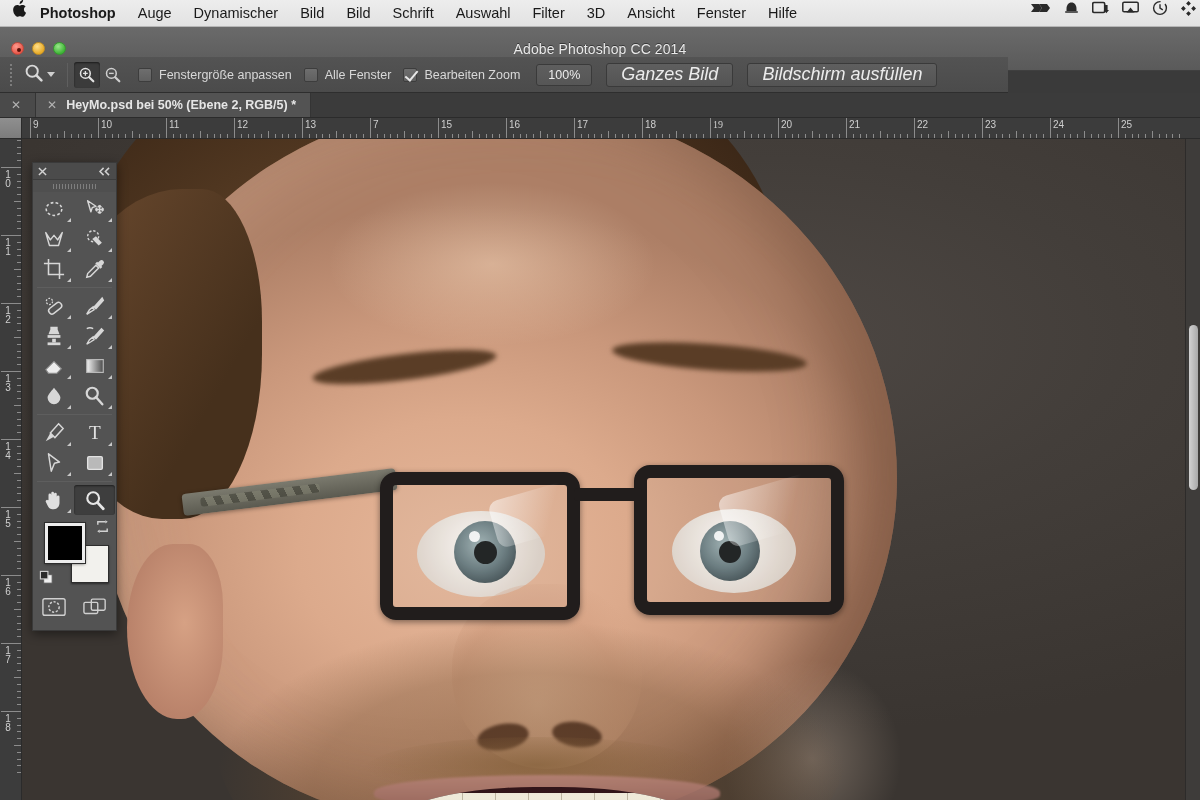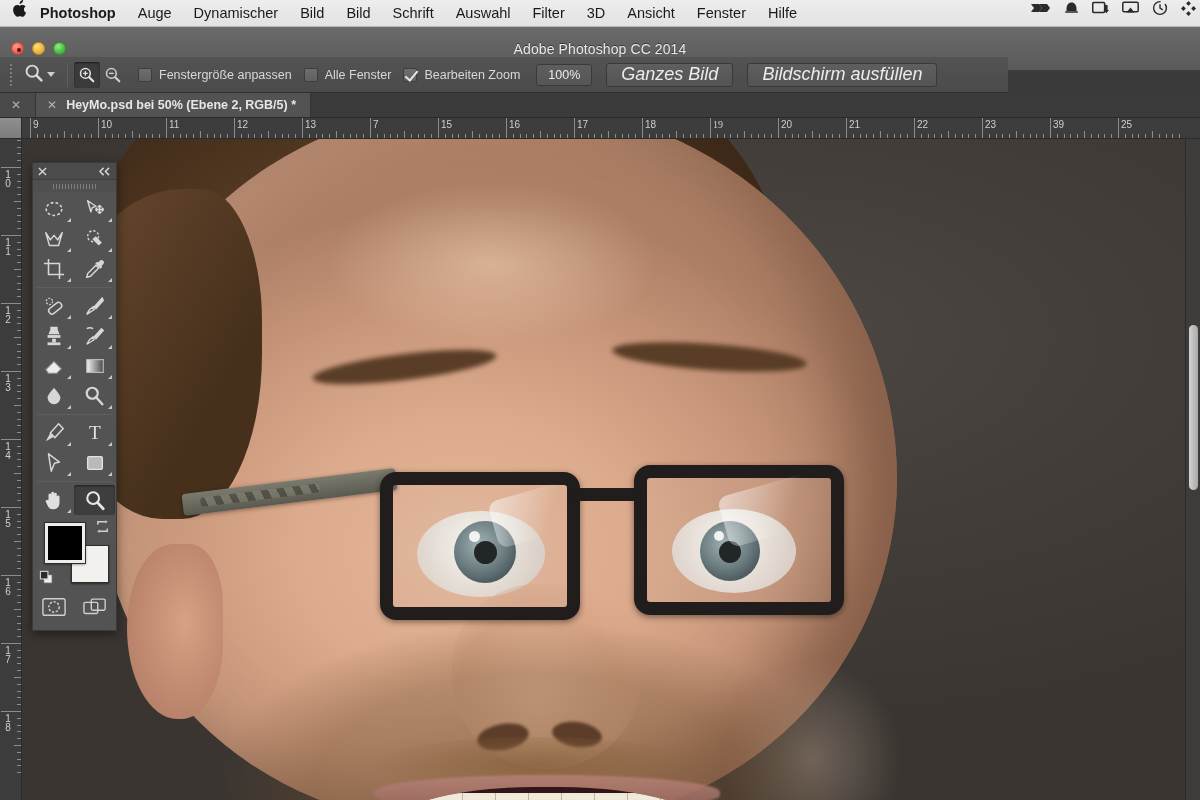--- a/index.html
+++ b/index.html
@@ -603,21 +603,21 @@
       <div class="hr-tick" style="left: 966.8px; height: 4px;"></div>
       <div class="hr-tick" style="left: 973.6px; height: 4px;"></div>
       <div class="hr-tick" style="left: 980.4px; height: 4px;"></div>
       <div class="hr-tick" style="left: 987.2px; height: 4px;"></div>
       <div class="hr-tick" style="left: 994px; height: 7px;"></div>
       <div class="hr-tick" style="left: 1000.8px; height: 4px;"></div>
       <div class="hr-tick" style="left: 1007.6px; height: 4px;"></div>
       <div class="hr-tick" style="left: 1014.4px; height: 4px;"></div>
       <div class="hr-tick" style="left: 1021.2px; height: 4px;"></div>
       <div class="hr-tick" style="left: 1028px; height: 20px;"></div>
-      <div class="hr-lbl" style="left: 1031px;">39</div>
+      <div class="hr-lbl" style="left: 1031px;">24</div>
       <div class="hr-tick" style="left: 1034.8px; height: 4px;"></div>
       <div class="hr-tick" style="left: 1041.6px; height: 4px;"></div>
       <div class="hr-tick" style="left: 1048.4px; height: 4px;"></div>
       <div class="hr-tick" style="left: 1055.2px; height: 4px;"></div>
       <div class="hr-tick" style="left: 1062px; height: 7px;"></div>
       <div class="hr-tick" style="left: 1068.8px; height: 4px;"></div>
       <div class="hr-tick" style="left: 1075.6px; height: 4px;"></div>
       <div class="hr-tick" style="left: 1082.4px; height: 4px;"></div>
       <div class="hr-tick" style="left: 1089.2px; height: 4px;"></div>
       <div class="hr-tick" style="left: 1096px; height: 20px;"></div>

